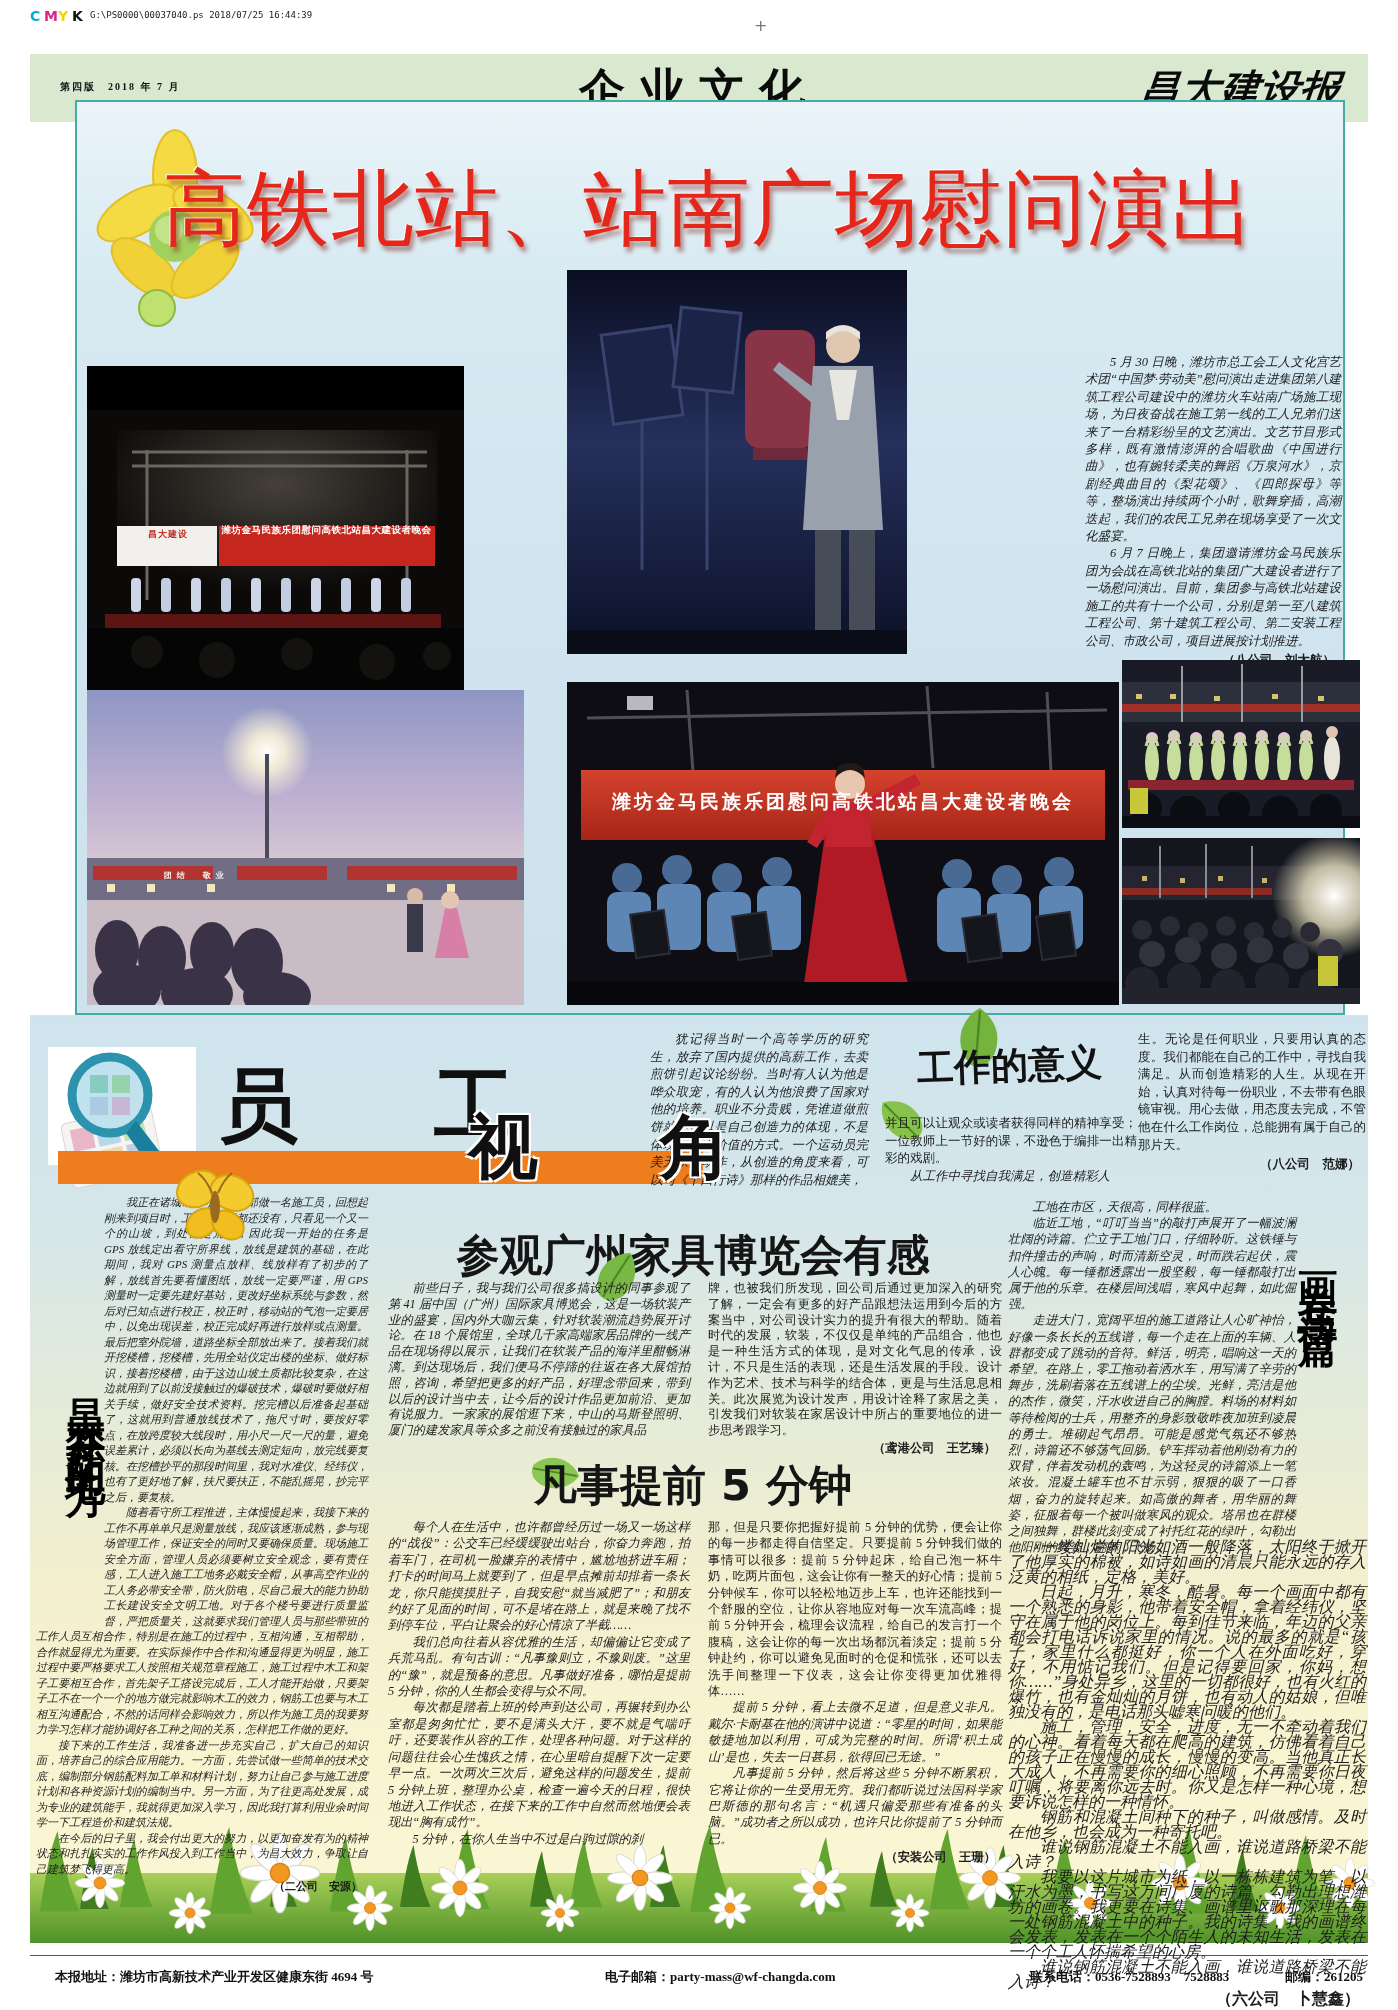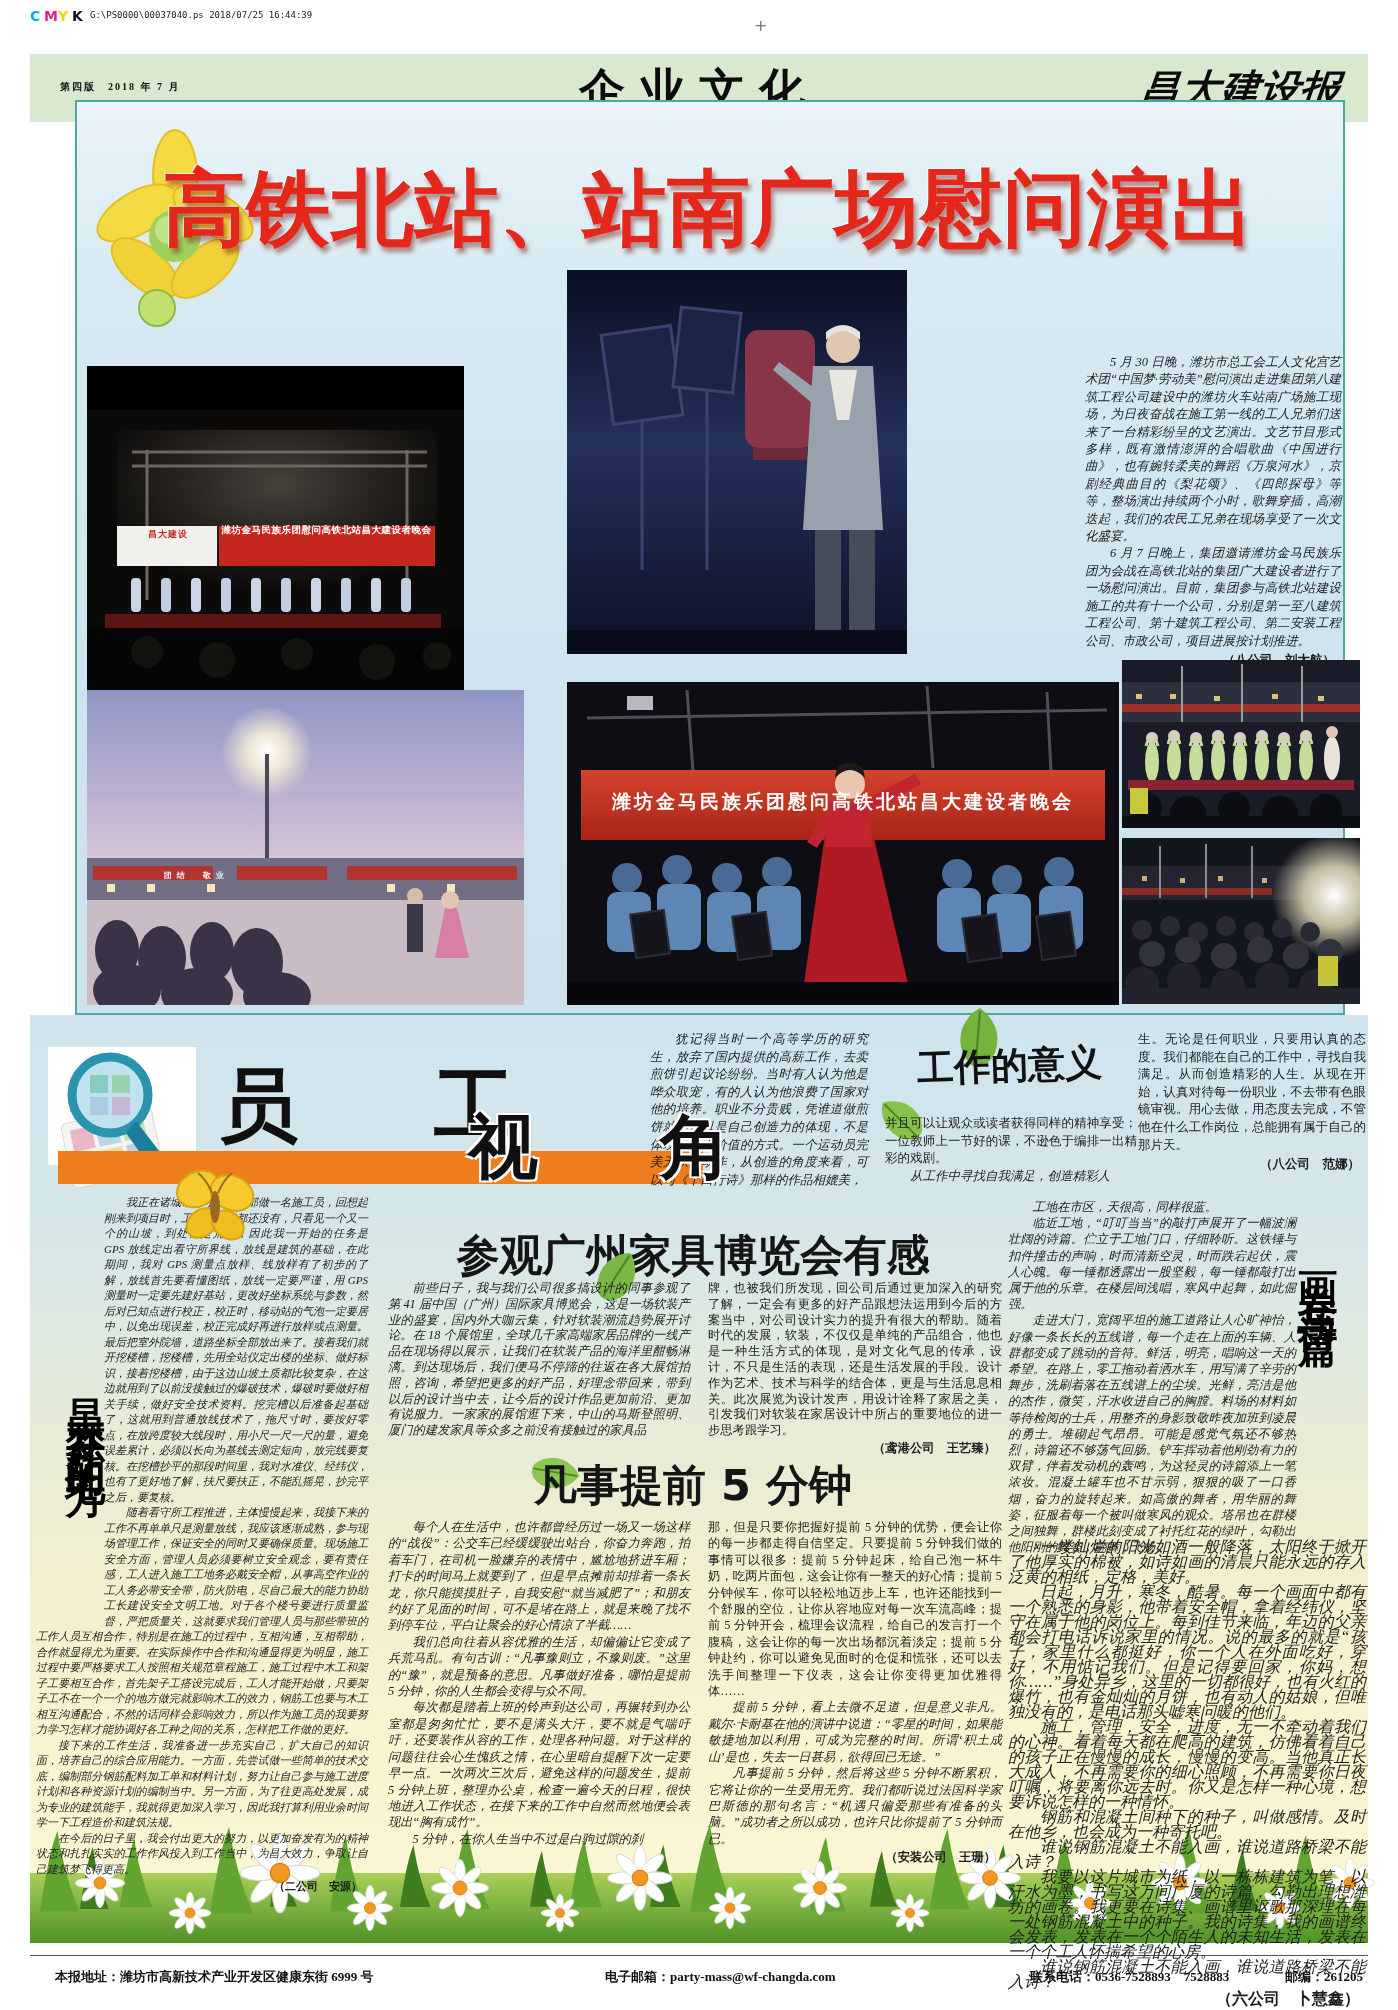--- a/index.html
+++ b/index.html
@@ -21,21 +21,21 @@
            font-family:"Liberation Serif",serif;}
   #section-title{left:0;top:6px;width:1338px;text-align:center;font-size:46px;font-weight:900;
            letter-spacing:14px;color:#0b0b0b;font-family:Liberation Serif, serif;}
   #paper-name{left:1090px;top:8px;width:240px;text-align:center;font-size:40px;font-weight:900;
            font-style:italic;color:#0b0b0b;font-family:"DejaVu Serif",serif;transform:skewX(-6deg);}
 
   
   #topbox{left:75px;top:100px;width:1270px;height:915px;border:2px solid #46aba3;box-sizing:border-box;
           background:linear-gradient(180deg,#eaf4f9 0%,#d7eaf2 20%,#cfe4ee 60%,#cde2ec 100%);}
   #flower{left:10px;top:26px;width:175px;height:205px;}
-  #headline{left:8px;top:52px;width:1248px;text-align:center;font-size:83px;font-weight:700;
+  #headline{left:8px;top:52px;width:1248px;text-align:center;font-size:83px;font-weight:400;
             color:#e5261b;letter-spacing:1px;white-space:nowrap;font-family:"DejaVu Sans",sans-serif;
             text-shadow:3px 5px 4px rgba(125,42,32,.5), -1px -1px 0 rgba(255,255,255,.85);z-index:2;}
   .photo{overflow:hidden;background:#000;}
   .photo svg{display:block;width:100%;height:100%;}
   #photoA{left:10px;top:264px;width:377px;height:410px;}
   #photoB{left:490px;top:168px;width:340px;height:384px;}
   #photoC{left:10px;top:588px;width:437px;height:315px;}
   #photoD{left:490px;top:580px;width:552px;height:323px;}
   #photoE{left:1045px;top:558px;width:238px;height:168px;}
   #photoF{left:1045px;top:736px;width:238px;height:166px;}
@@ -639,19 +639,19 @@
       <p class="p">施工，管理，安全，进度，无一不牵动着我们的心神。看着每天都在爬高的建筑，仿佛看着自己的孩子正在慢慢的成长，慢慢的变高。当他真正长大成人，不再需要你的细心照顾，不再需要你日夜叮嘱，将要离你远去时。你又是怎样一种心境，想要诉说怎样的一种情怀。</p>
       <p class="p">钢筋和混凝土间种下的种子，叫做感情。及时在他乡，也会成为一种寄托吧。</p>
       <p class="p">谁说钢筋混凝土不能入画，谁说道路桥梁不能入诗？</p>
       <p class="p">我要以这片城市为纸，以一栋栋建筑为笔，以汗水为墨，书写这万间广厦的诗篇，勾勒出理想潍坊的画卷。我更要在诗集、画谱里讴歌那深埋在每一处钢筋混凝土中的种子。我的诗集，我的画谱终会发表，发表在一个个陌生人的未知生活，发表在一个个工人怀揣希望的心房。</p>
       <p class="p">谁说钢筋混凝土不能入画，谁说道路桥梁不能入诗？</p>
       <p class="byline">（六公司　卜慧鑫）</p>
     </div>
   </div>
 
   <div class="abs" id="footer">
-    <span class="foot" id="foot-address">本报地址：潍坊市高新技术产业开发区健康东街 6999 号</span>
+    <span class="foot" id="foot-address">本报地址：潍坊市高新技术产业开发区健康东街 4694 号</span>
     <span class="foot" id="foot-email">电子邮箱：party-mass@wf-changda.com</span>
     <span class="foot" id="foot-phone">联系电话：0536-7528893　7528883</span>
     <span class="foot" id="foot-post">邮编：261205</span>
   </div>
 
 </div>
 
 </body></html>

